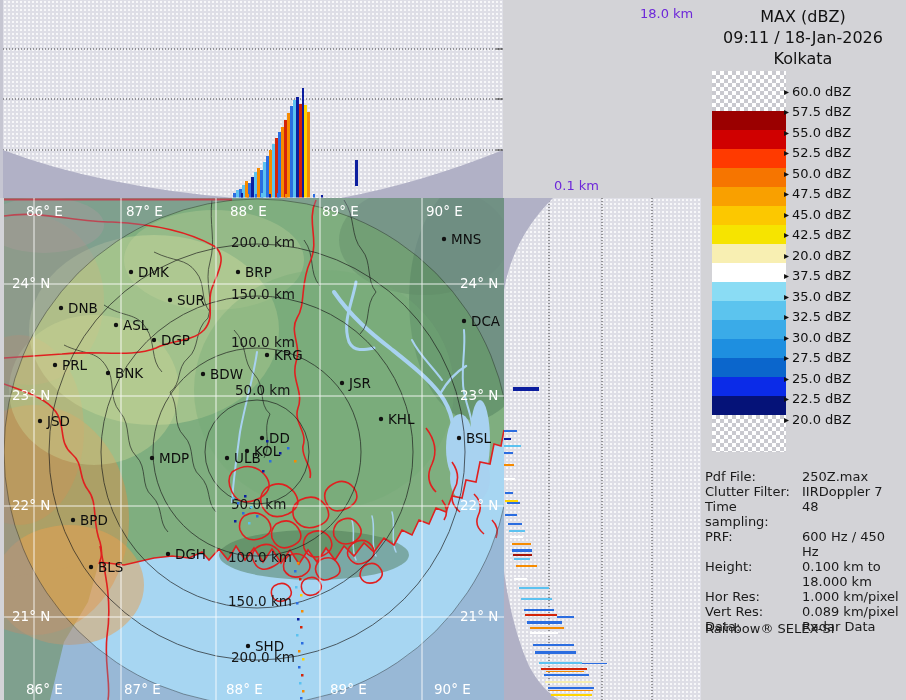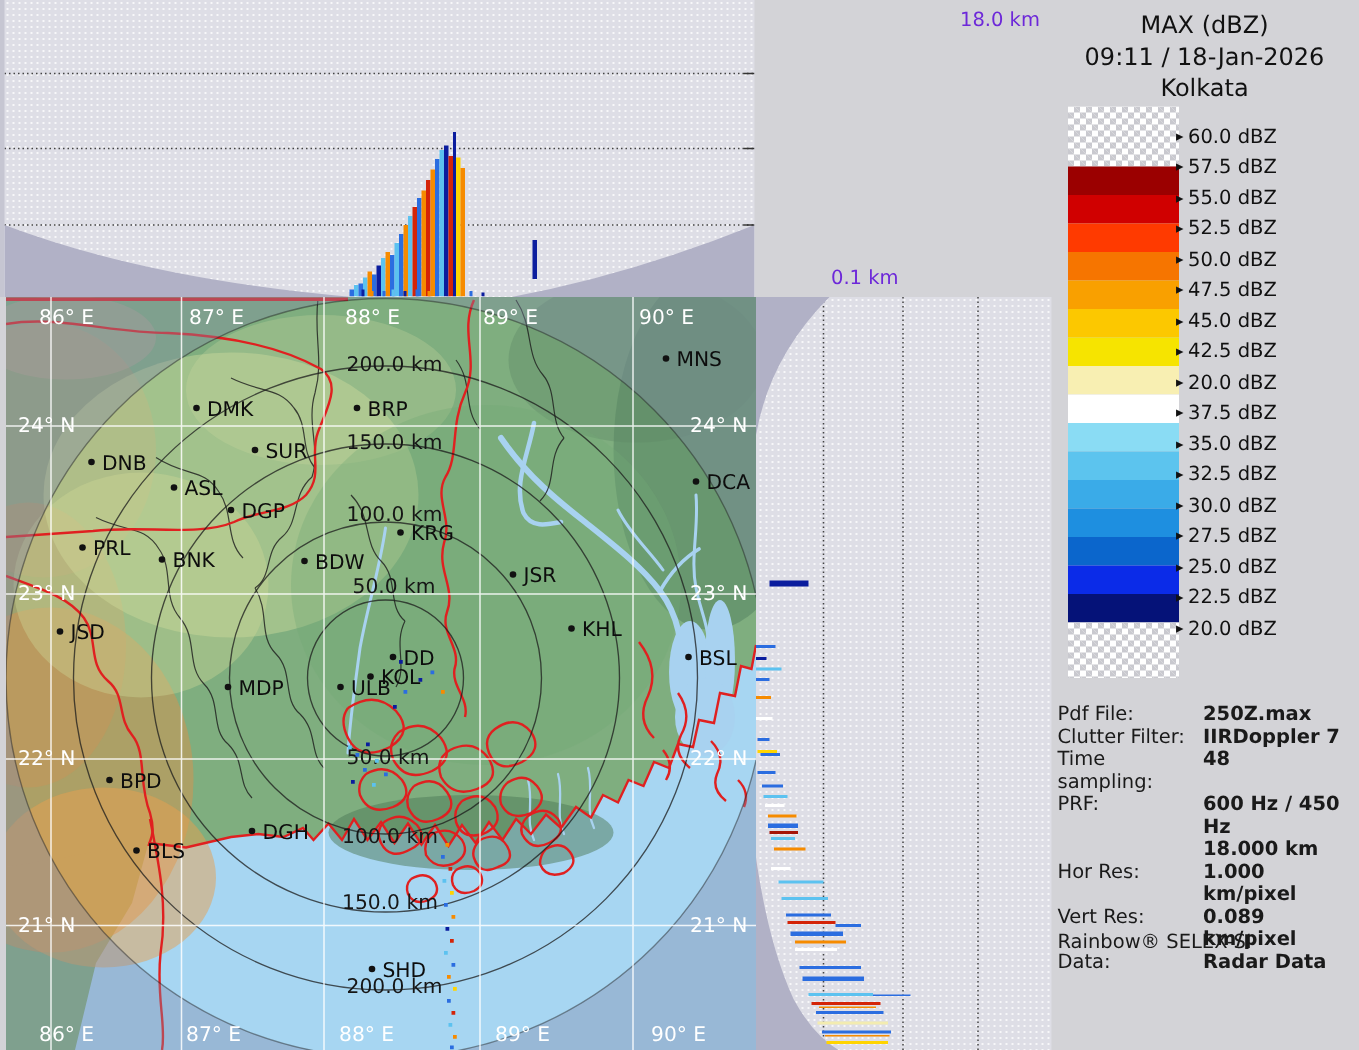--- a/index.html
+++ b/index.html
@@ -27,21 +27,21 @@
     background-image:linear-gradient(45deg,#c9c9cf 25%,transparent 25%,transparent 75%,#c9c9cf 75%),
                      linear-gradient(45deg,#c9c9cf 25%,transparent 25%,transparent 75%,#c9c9cf 75%);
     background-size:8px 8px;background-position:0 0,4px 4px;
   }
   .swatch{position:absolute;left:12px;width:74px;}
   .legend-row{position:absolute;left:84px;height:16px;display:flex;align-items:center;font-size:13px;color:#111;}
   .legend-row .arr{font-size:10px;margin-right:3px;color:#111;}
   #metadata{position:absolute;left:5px;top:469px;width:200px;font-size:13px;line-height:15px;}
   .meta-row{display:flex;}
   .meta-label{width:97px;flex:0 0 97px;}
-  .meta-value{flex:1;font-weight:bold;}
+  .meta-value{flex:1;}
   #brand{position:absolute;left:5px;top:621px;font-size:13px;}
   svg{display:block;}
   svg text{font-family:"DejaVu Sans","Liberation Sans",sans-serif;}
 </style>
 </head>
 <body>
 
 <div id="top-panel" class="panel speckle">
   <svg id="top-svg" width="500" height="198" viewBox="0 0 500 198">
     <g>
@@ -489,20 +489,24 @@
       </div>
       <div class="meta-row">
         <span class="meta-label">Time sampling:</span>
         <span class="meta-value">48</span>
       </div>
       <div class="meta-row">
         <span class="meta-label">PRF:</span>
         <span class="meta-value">600 Hz / 450 Hz</span>
       </div>
       <div class="meta-row">
+        <span class="meta-label">Height:</span>
+        <span class="meta-value">0.100 km to</span>
+      </div>
+      <div class="meta-row">
         <span class="meta-label"></span>
         <span class="meta-value">18.000 km</span>
       </div>
       <div class="meta-row">
         <span class="meta-label">Hor Res:</span>
         <span class="meta-value">1.000 km/pixel</span>
       </div>
       <div class="meta-row">
         <span class="meta-label">Vert Res:</span>
         <span class="meta-value">0.089 km/pixel</span>

